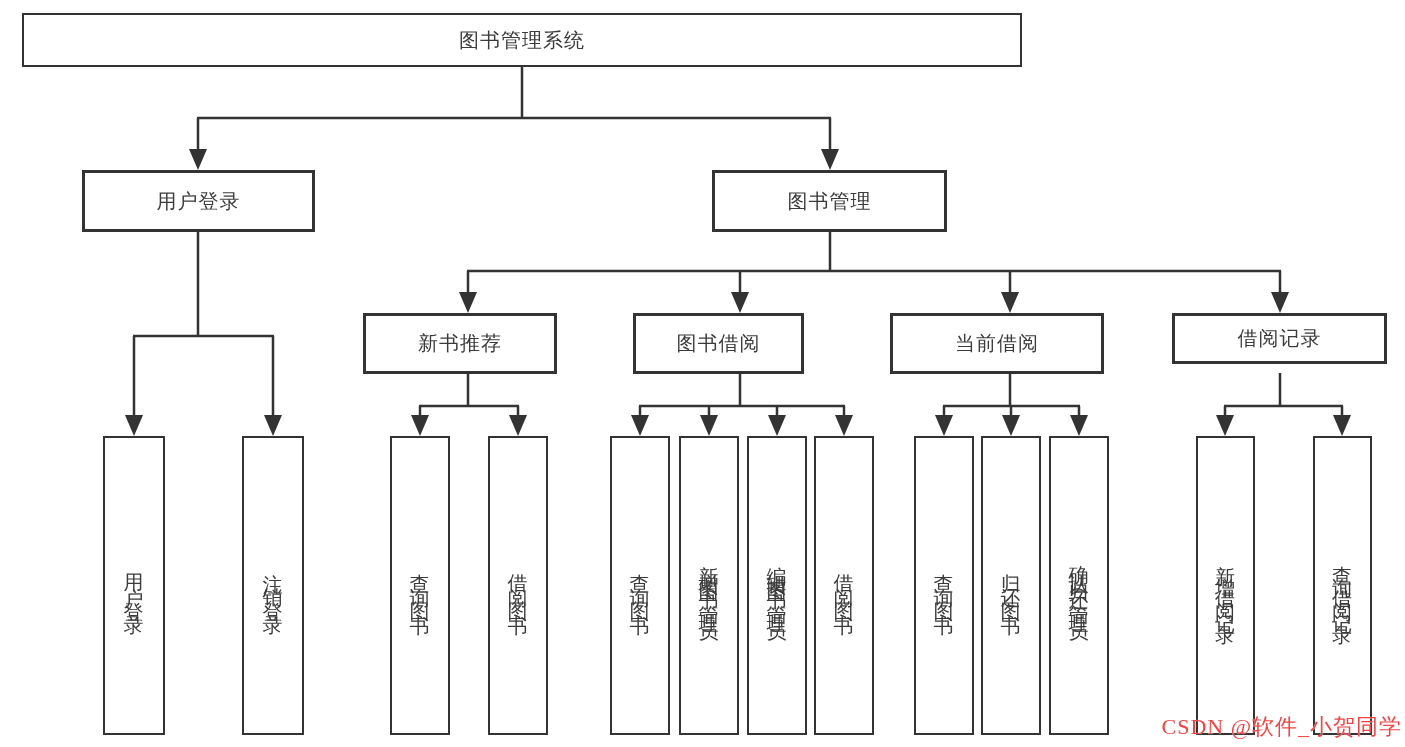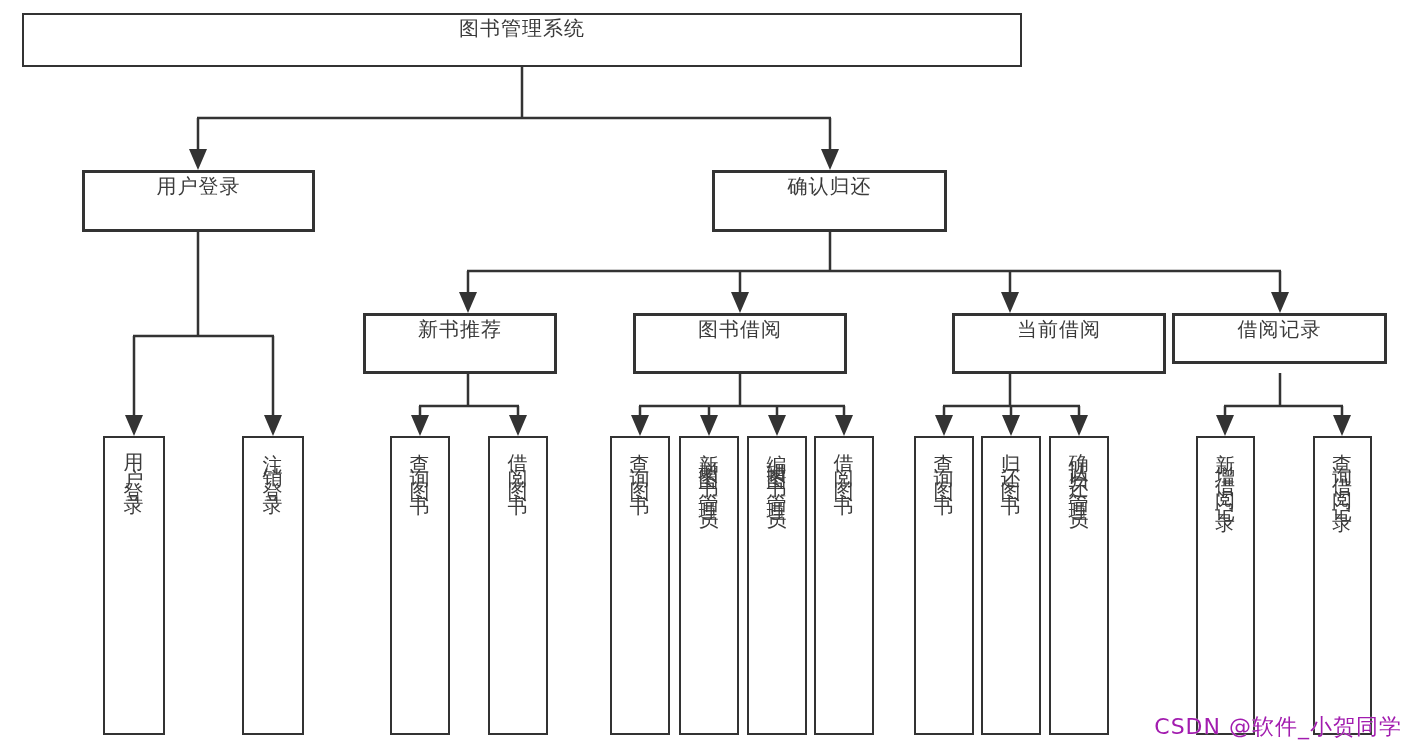--- a/index.html
+++ b/index.html
@@ -21,21 +21,21 @@
     top: 0;
     z-index: 1;
   }
   .node {
     position: absolute;
     box-sizing: border-box;
     background: #ffffff;
     border: 2.5px solid #333333;
     color: #3b3b3b;
     display: flex;
-    align-items: flex-start;
+    align-items: center;
     justify-content: center;
     z-index: 2;
   }
   .node.h {
     font-size: 20px;
     letter-spacing: 1px;
     white-space: nowrap;
   }
   .node.lvl1 { border-width: 2px; }
   .node.lvl2, .node.lvl3 { border-width: 3px; }
@@ -43,25 +43,26 @@
     writing-mode: vertical-rl;
     text-orientation: mixed;
     font-size: 20px;
     line-height: 1;
   }
   .watermark {
     position: absolute;
     right: 3px;
     bottom: 5px;
     font-size: 22px;
-    color: #a21caf;
+    color: #ef4444;
     letter-spacing: 1px;
     z-index: 3;
     white-space: nowrap;
     text-shadow: 0 0 1px #ffffff;
+    font-family: Liberation Serif, serif;
   }
 </style>
 </head>
 <body>
 
 <div class="canvas">
 
   <svg class="connectors" width="1405" height="747" viewBox="0 0 1405 747">
 
     <path fill="none" stroke-width="2.5" d="M522 67 V119 M197 118 H831 M198 118 V150 M830 118 V150" stroke="#333333"></path>
@@ -88,30 +89,30 @@
   </svg>
 
   <div class="node h lvl1" style="left:22px; top:13px; width:1000px; height:54px;">
     <span>图书管理系统</span>
   </div>
 
   <div class="node h lvl2" style="left:82px; top:170px; width:233px; height:62px;">
     <span>用户登录</span>
   </div>
   <div class="node h lvl2" style="left:712px; top:170px; width:235px; height:62px;">
-    <span>确认归还</span>
+    <span>图书管理</span>
   </div>
 
   <div class="node h lvl3" style="left:363px; top:313px; width:194px; height:61px;">
     <span>新书推荐</span>
   </div>
-  <div class="node h lvl3" style="left:633px; top:313px; width:214px; height:61px;">
+  <div class="node h lvl3" style="left:633px; top:313px; width:171px; height:61px;">
     <span>图书借阅</span>
   </div>
-  <div class="node h lvl3" style="left:952px; top:313px; width:214px; height:61px;">
+  <div class="node h lvl3" style="left:890px; top:313px; width:214px; height:61px;">
     <span>当前借阅</span>
   </div>
   <div class="node h lvl3" style="left:1172px; top:313px; width:215px; height:51px;">
     <span>借阅记录</span>
   </div>
 
   <div class="node v" style="left:103px; top:436px; width:62px; height:299px;">
     <span style="letter-spacing: 14px;">用户登录</span>
   </div>
   <div class="node v" style="left:242px; top:436px; width:62px; height:299px;">

